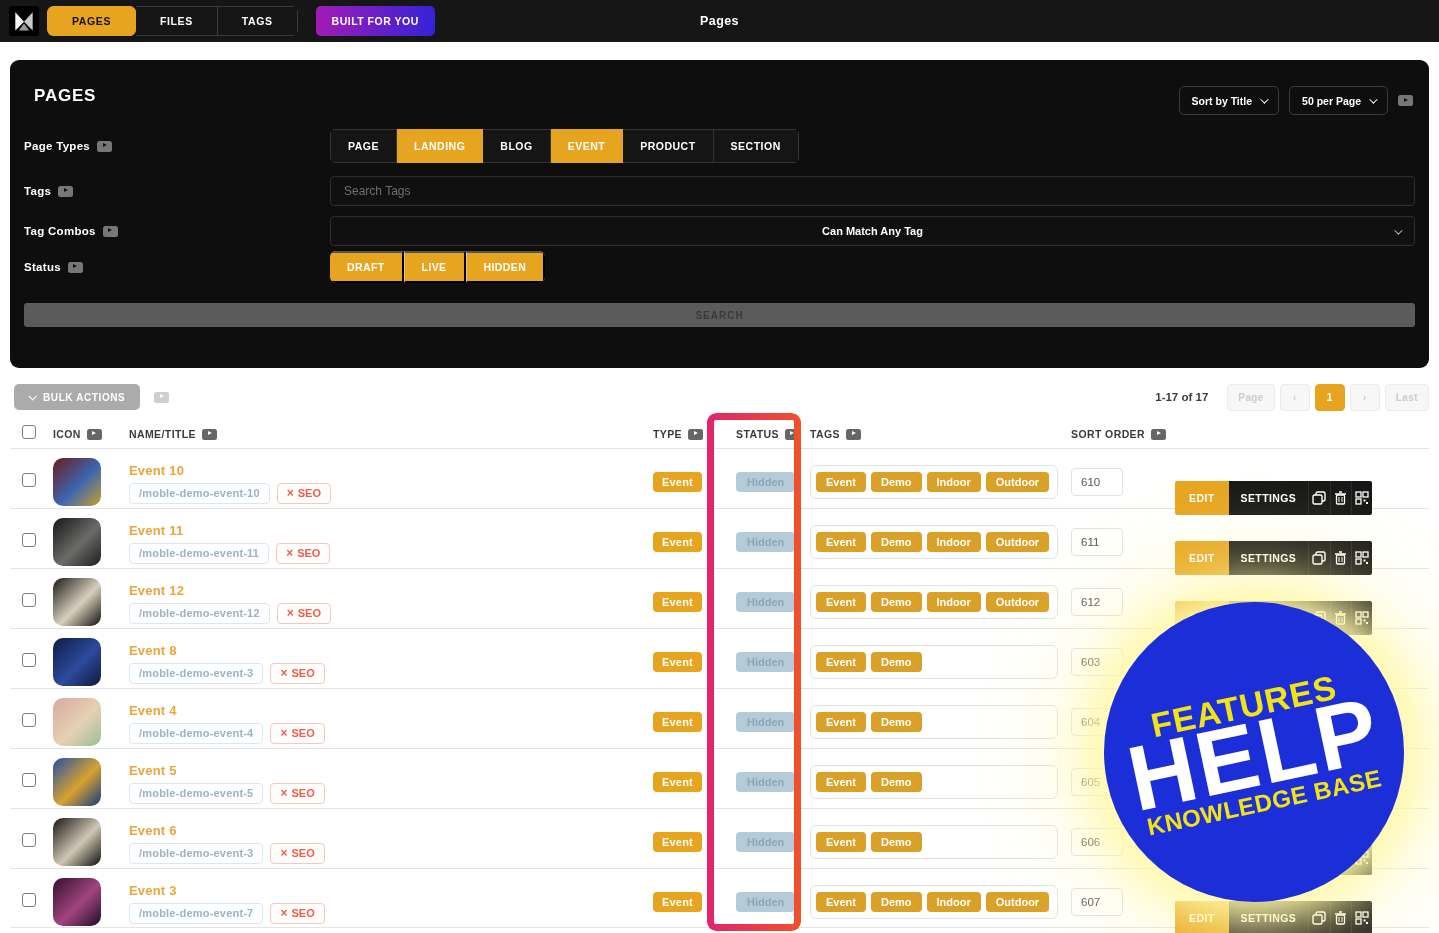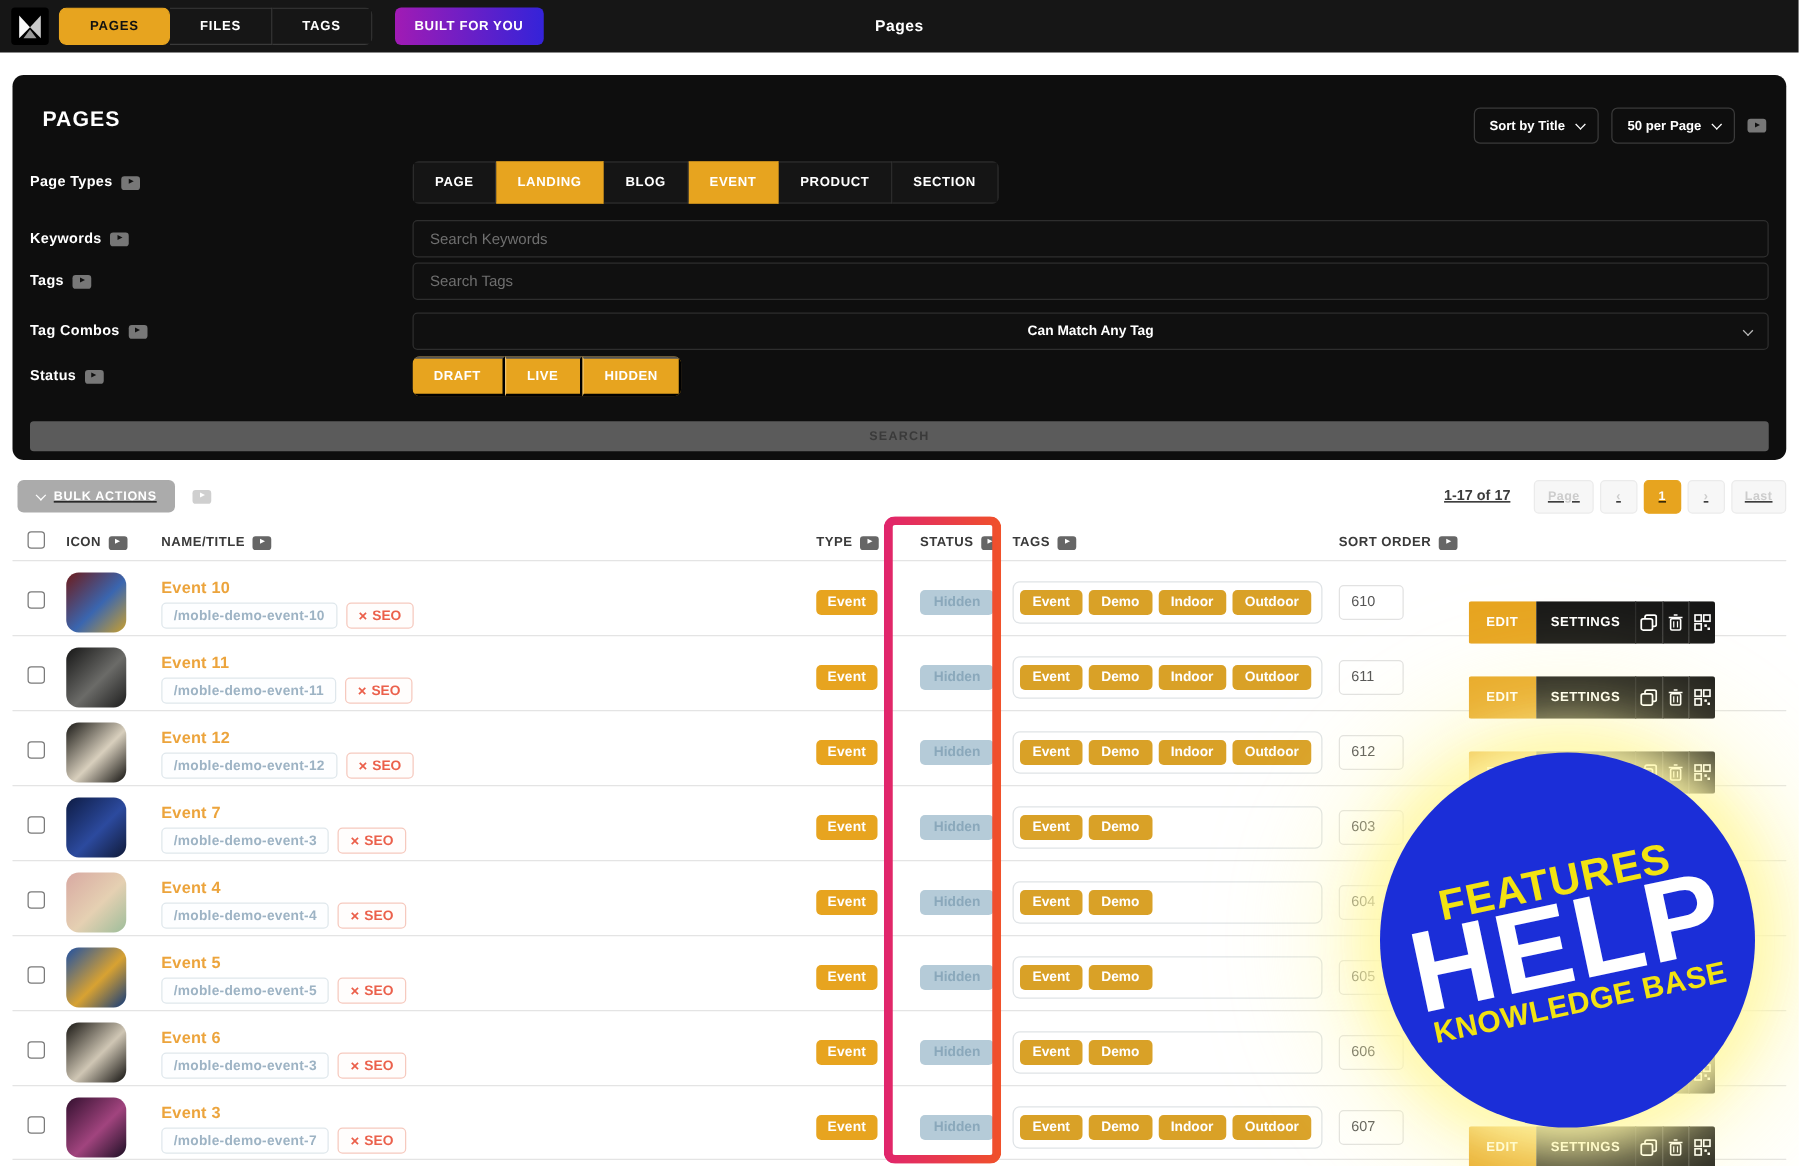--- a/index.html
+++ b/index.html
@@ -67,21 +67,21 @@
   .fselect .chev { position:absolute; right:14px; top:12px; color:#bbb; }
   .statusgroup { display:inline-flex; border-radius:6px; overflow:hidden; }
   .statusgroup .sbtn { height:32px; padding:0 17px; background:var(--gold); color:#fff;
     font-size:10.5px; font-weight:bold; letter-spacing:.4px; display:flex; align-items:center;
     border-left:1px solid rgba(255,255,255,.35); }
   .statusgroup .sbtn:first-child { border-left:none; }
   .searchbtn { width:100%; height:24px; margin-top:10px; background:#5b5b5b; border:none; border-radius:3px;
     color:#3a3a3a; font-size:10px; font-weight:bold; letter-spacing:1px; }
   
   .bulkbar { position:absolute; left:10px; top:383px; width:1419px; height:28px;
-    display:flex; align-items:center;text-decoration:underline; }
+    display:flex; align-items:center; }
   .bulkbtn { height:26px; background:#ababab; border:none; border-radius:5px; color:#fff;
     font-size:10px; font-weight:bold; letter-spacing:.6px; padding:0 15px;
     display:flex; align-items:center; gap:8px; margin-left:4px; }
   .bulkbtn .chev { transform:rotate(45deg) translateY(-1px); }
   .bulkvid { margin-left:14px; }
   .pager { margin-left:auto; display:flex; align-items:center; gap:5px; }
   .range { color:#3c3c3c; font-size:11.5px; font-weight:bold; margin-right:14px; }
   .pbtn { height:27px; min-width:30px; padding:0 10px; background:#f7f7f7; border:1px solid #ebebeb;
     border-radius:4px; color:#cccccc; font-size:10px; font-weight:bold; letter-spacing:.4px;
     display:flex; align-items:center; justify-content:center; }
@@ -183,29 +183,20 @@
           <div class="typegroup">
             <button class="tbtn2">PAGE</button>
             <button class="tbtn2 active">LANDING</button>
             <button class="tbtn2">BLOG</button>
             <button class="tbtn2 active">EVENT</button>
             <button class="tbtn2">PRODUCT</button>
             <button class="tbtn2">SECTION</button>
           </div>
         </div>
     </div>
-    <div class="frow" style="margin-bottom:4px;">
-      <div class="flabel">
-        <span>Keywords</span>
-        <span class="vicon dim"></span>
-      </div>
-      <div class="fctrl">
-          <input class="finput" placeholder="Search Keywords" style="">
-        </div>
-    </div>
     <div class="frow" style="margin-bottom:10px;">
       <div class="flabel">
         <span>Tags</span>
         <span class="vicon dim"></span>
       </div>
       <div class="fctrl">
           <input class="finput" placeholder="Search Tags" style="">
         </div>
     </div>
     <div class="frow" style="margin-bottom:5px;">
@@ -456,21 +447,21 @@
       </div>
     </div>
   </div>
 
   <div class="tgrid trow">
     <div><input type="checkbox" class="cb" style=""></div>
     <div>
           <div class="thumb" style="background: linear-gradient(135deg, rgb(14, 28, 68), rgb(44, 74, 158) 55%, rgb(16, 26, 56));"></div>
         </div>
     <div class="namecell">
-      <a class="ptitle">Event 7</a>
+      <a class="ptitle">Event 8</a>
       <div class="chiprow">
         <span class="slugchip">/moble-demo-event-3</span>
         <span class="seochip">
               <span class="x">×</span>
               <span class="seotext">SEO</span>
             </span>
       </div>
     </div>
     <div><span class="badge">Event</span></div>
     <div><span class="statusbadge">Hidden</span></div>

